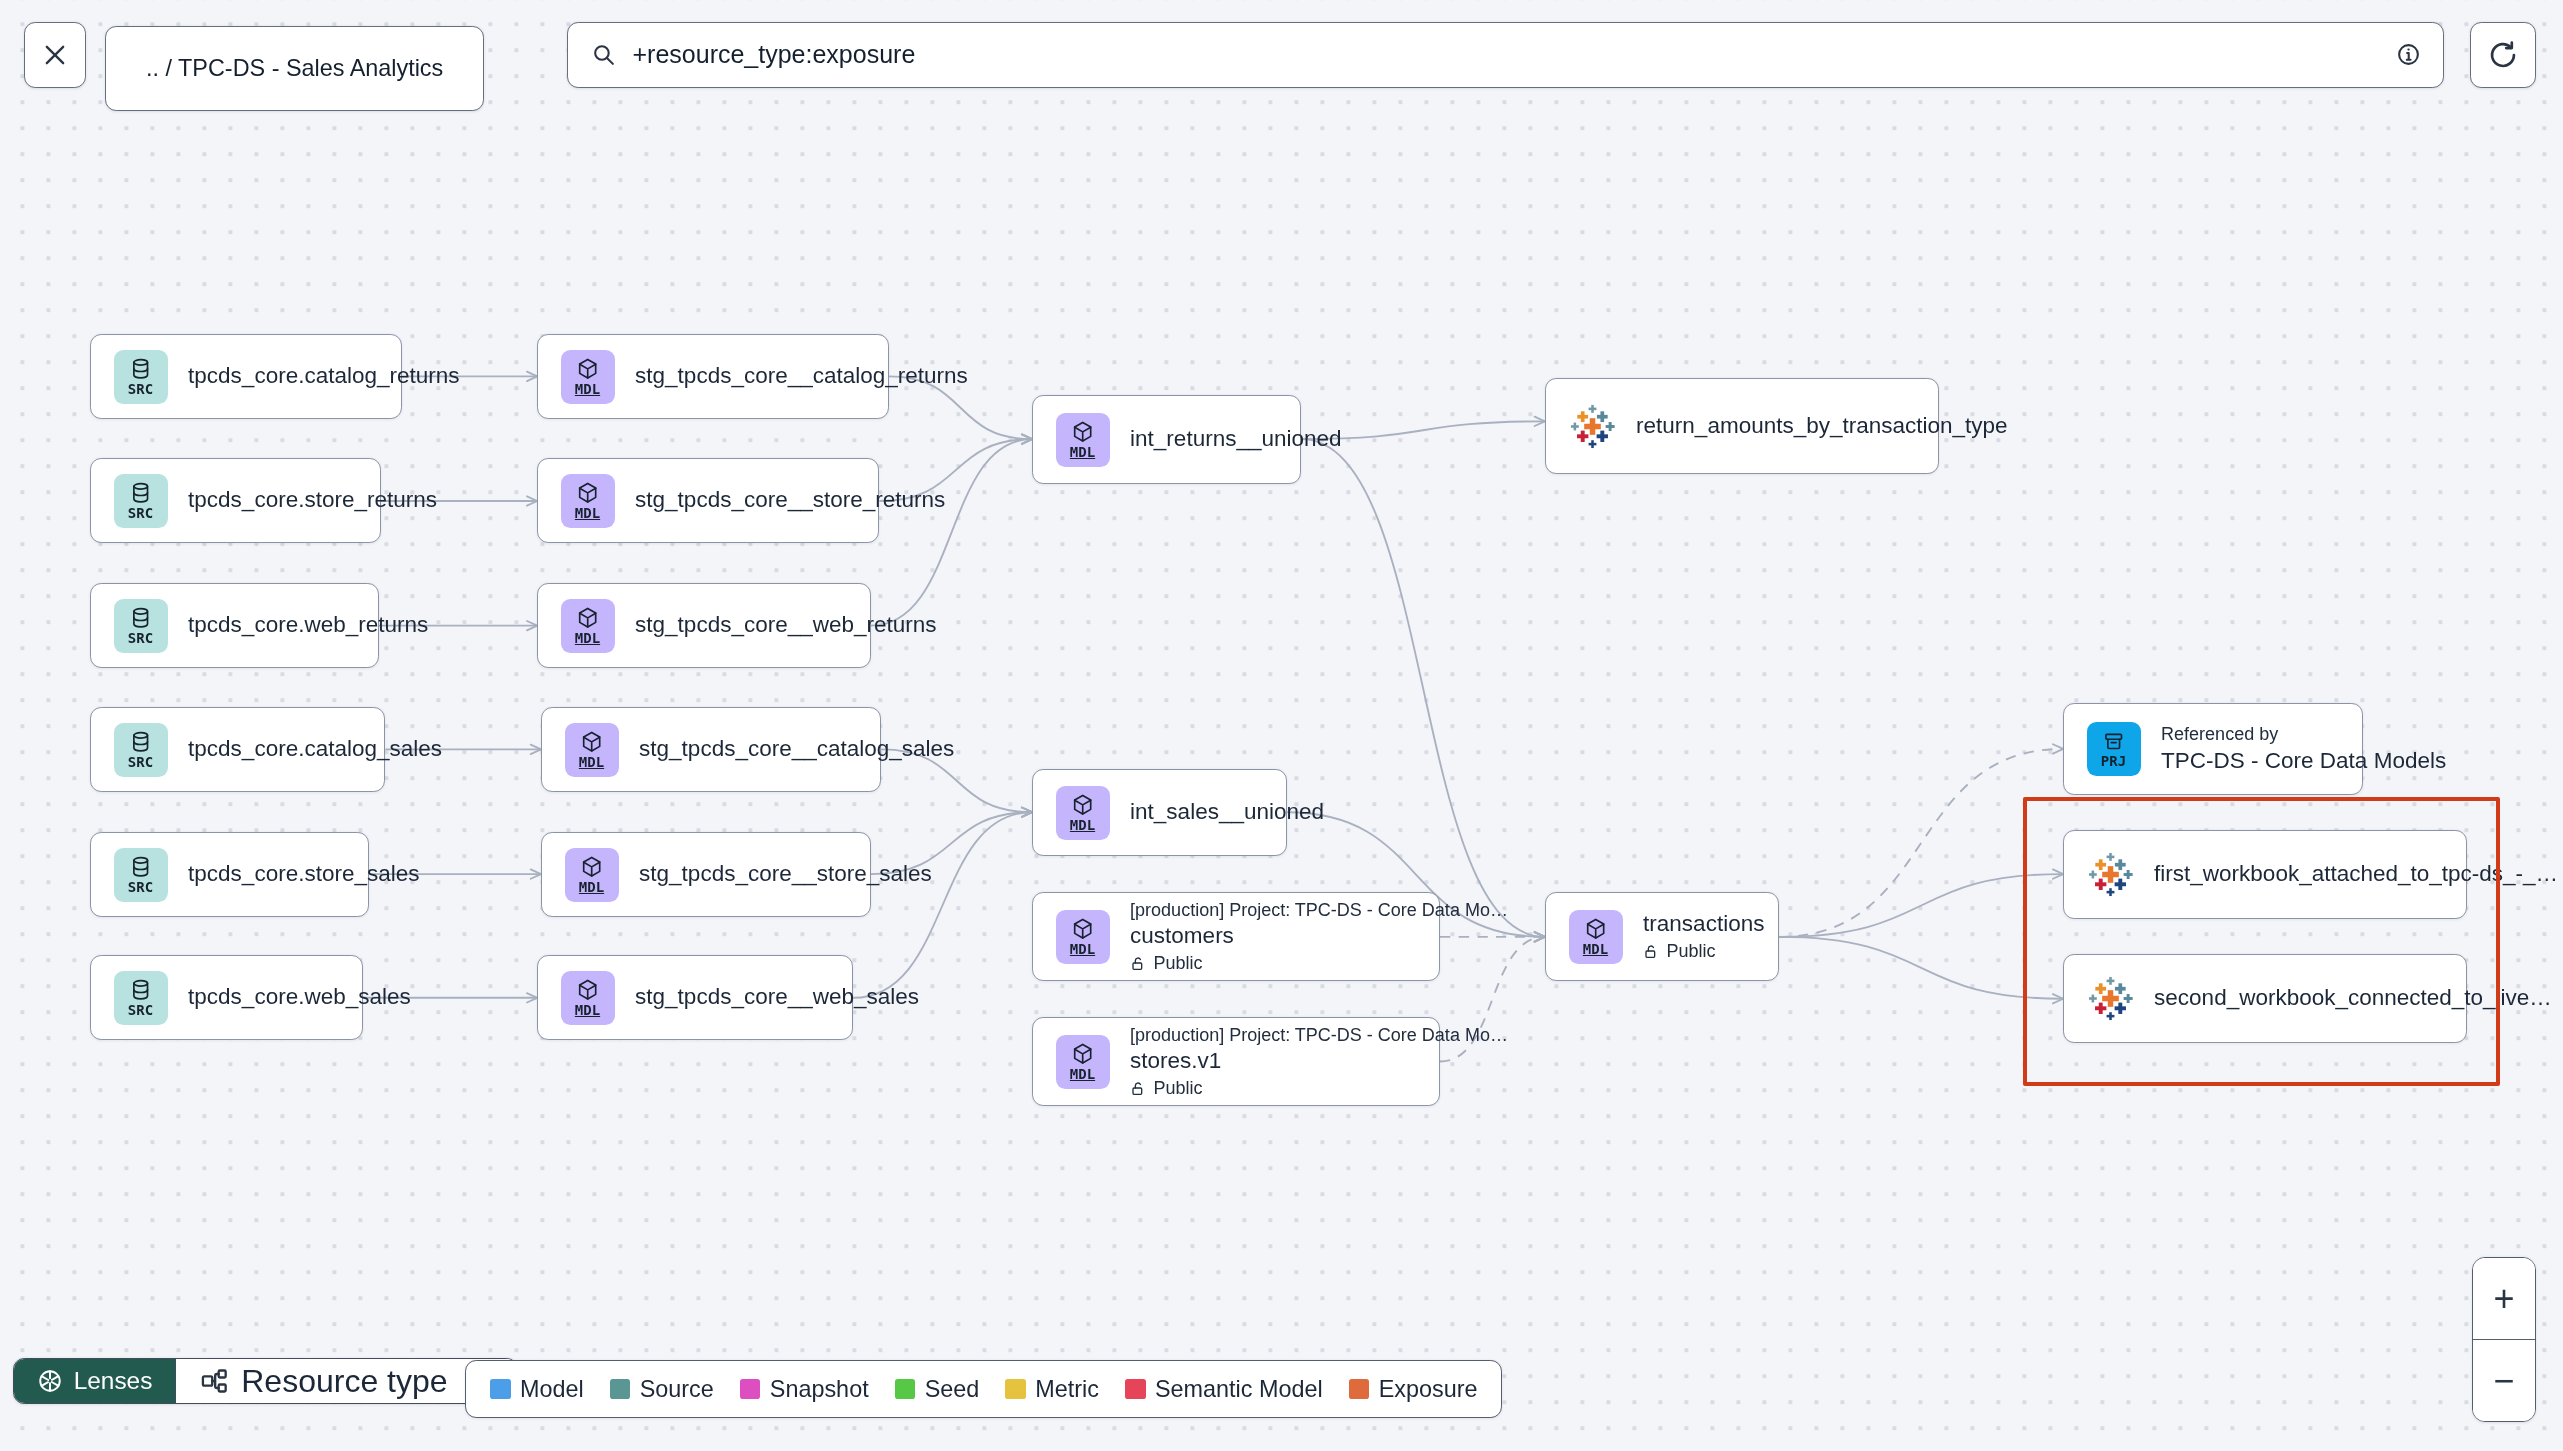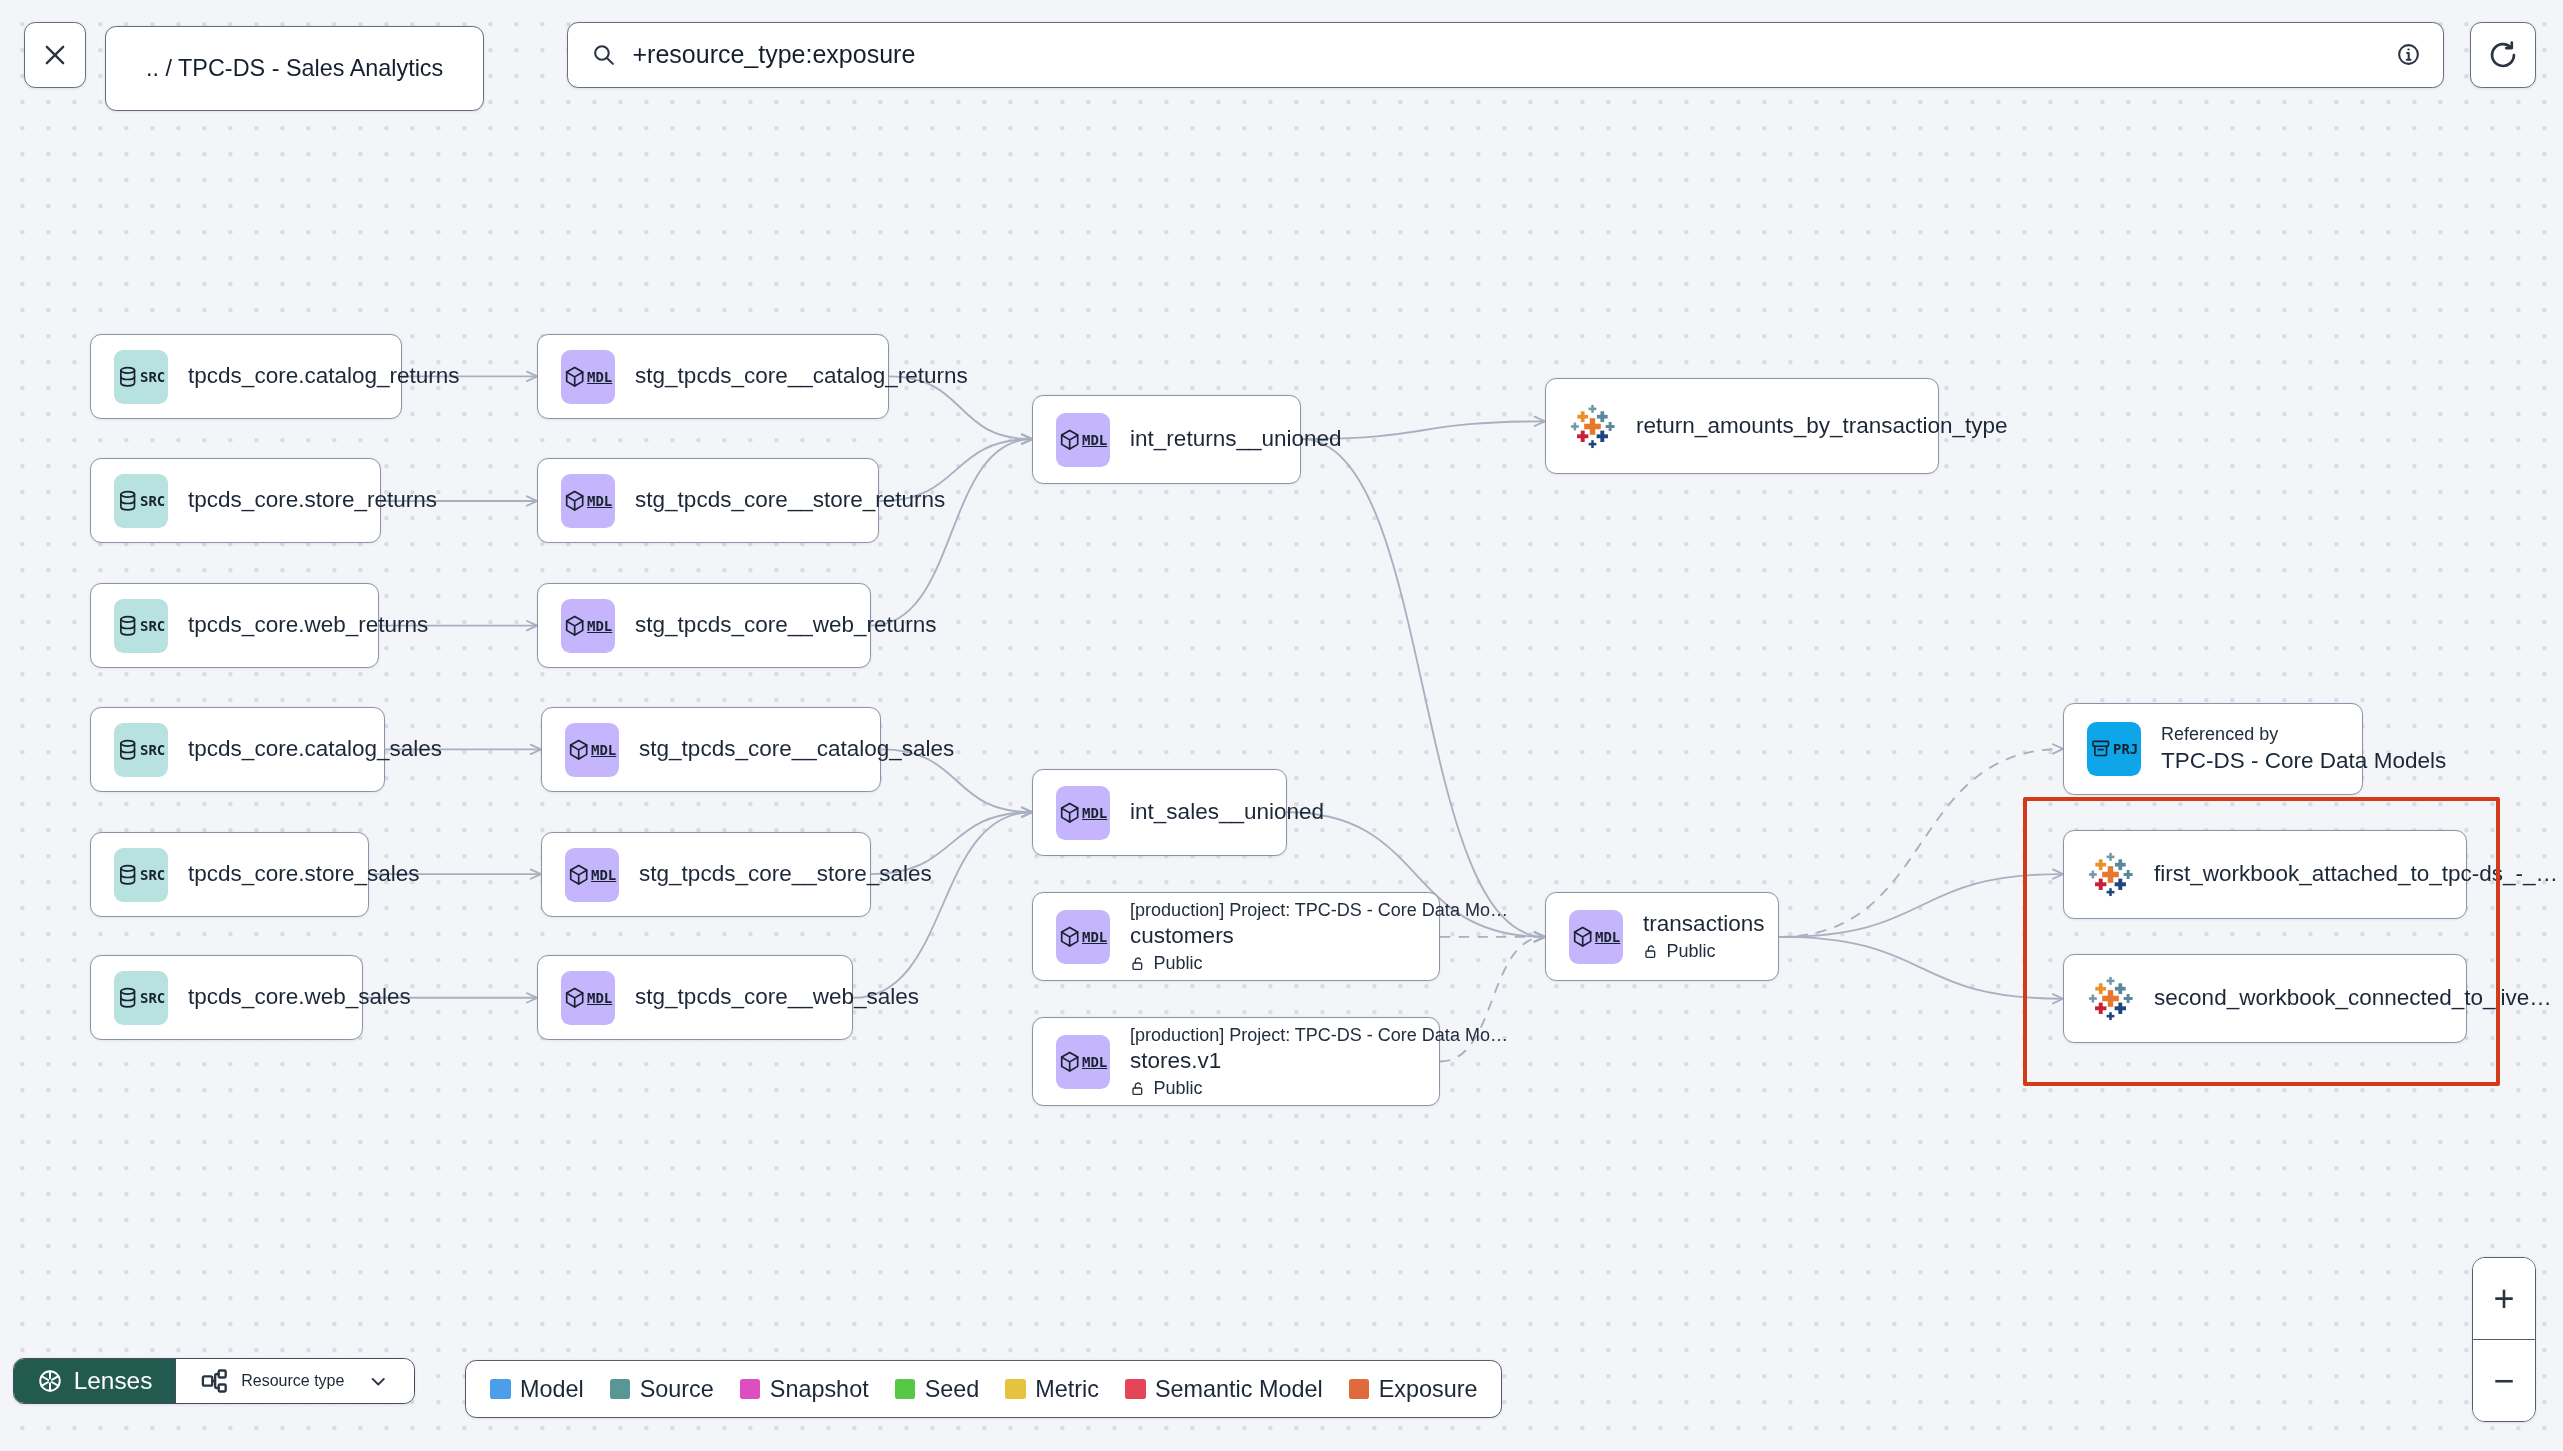--- a/index.html
+++ b/index.html
@@ -17,21 +17,21 @@
   .edge{fill:none;stroke:#a9b1c0;stroke-width:2;}
   .edge.dashed{stroke-dasharray:11 9;}
   #node-layer{position:absolute;left:0;top:0;width:2563px;height:1451px;}
   .node{
     position:absolute;background:#fff;border:1.9px solid #8b94a6;border-radius:11.2px;
     display:flex;align-items:center;gap:20.6px;padding:0 22.5px;box-sizing:border-box;
     box-shadow:0 0.9px 2.8px rgba(20,30,50,.07);cursor:pointer;
   }
   .badge{
     width:54px;height:54px;border-radius:9.4px;flex:none;
-    display:flex;flex-direction:row;align-items:center;justify-content:center;
+    display:flex;flex-direction:column;align-items:center;justify-content:center;
     color:#17222e;gap:0.9px;
   }
   .badge svg{width:23.4px;height:23.4px;display:block;}
   .badge-label{font-family:"DejaVu Sans Mono",monospace;font-size:14px;font-weight:600;line-height:1;}
   .badge-src{background:#b7e2df;}
   .badge-mdl{background:#c4b5fd;text-decoration:underline;}
   .badge-prj{background:#0ea5e9;}
   .exp-icon{width:47px;height:47px;flex:none;}
   .exp-icon svg{width:47px;height:47px;display:block;}
   .node-text{display:flex;flex-direction:column;justify-content:center;min-width:0;}
@@ -64,21 +64,21 @@
     border:1.9px solid #434b5c;border-radius:11.2px;overflow:hidden;background:#fff;
     box-shadow:0 0.9px 2.8px rgba(20,30,50,.10);box-sizing:border-box;
   }
   #lenses-btn{
     background:#235a50;color:#fff;display:flex;align-items:center;gap:11.2px;
     padding:0 22.5px;font-size:24.4px;cursor:pointer;
   }
   #lenses-btn svg{width:26px;height:26px;}
   #resource-type-btn{
     background:#fff;color:#1c2737;display:flex;align-items:center;gap:13px;
-    padding:0 24.4px;font-size:16px;cursor:pointer;border-left:1.9px solid #434b5c;
+    padding:0 24.4px;font-size:32px;cursor:pointer;border-left:1.9px solid #434b5c;
   }
   #resource-type-btn svg.rt{width:28px;height:28px;}
   #resource-type-btn svg.chev{width:22.5px;height:22.5px;margin-left:9.4px;}
   #legend{
     position:absolute;left:465px;top:1360px;height:58px;background:#fff;
     border:1.9px solid #545d6e;border-radius:11.2px;display:flex;align-items:center;
     padding:0 24px;gap:26px;box-sizing:border-box;box-shadow:0 0.9px 2.8px rgba(20,30,50,.08);
   }
   .legend-item{display:flex;align-items:center;gap:9.4px;font-size:23.4px;color:#1c2737;white-space:nowrap;}
   .legend-swatch{width:20.6px;height:20.6px;border-radius:2.8px;flex:none;}

